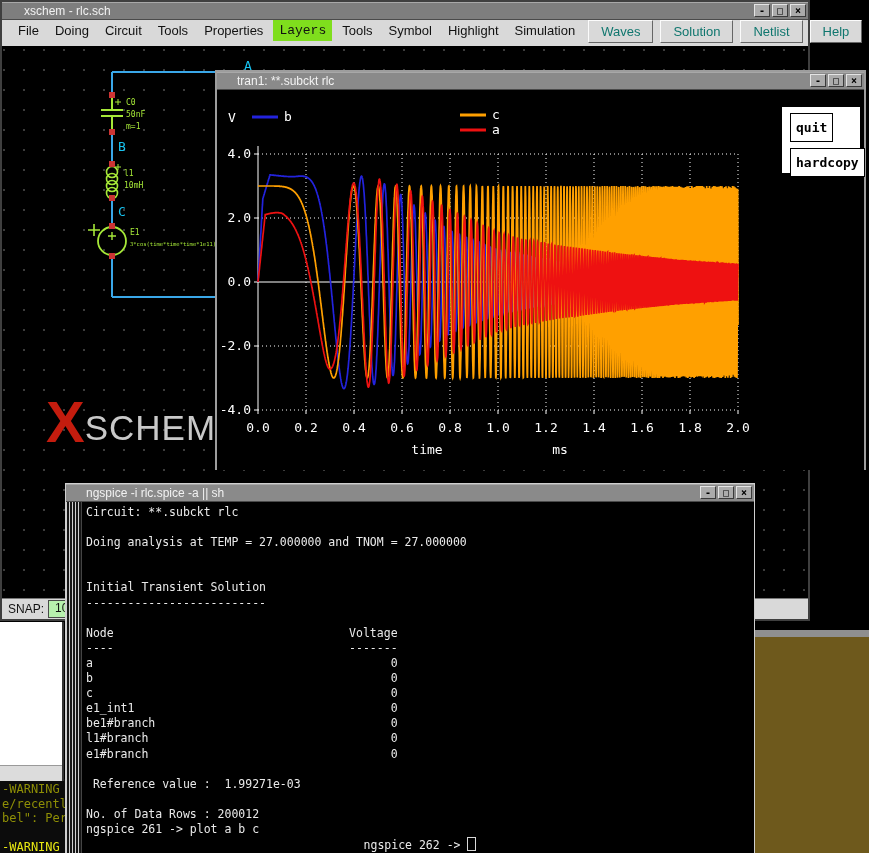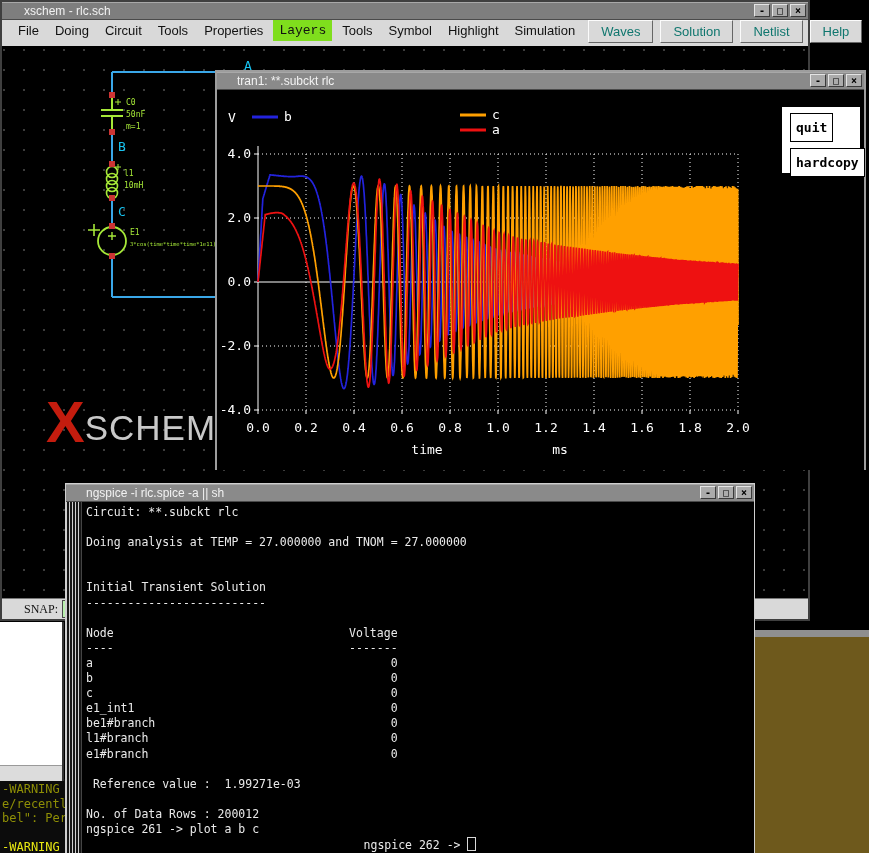--- a/index.html
+++ b/index.html
@@ -35,21 +35,21 @@
   .tbtn{margin-left:7px;background:#d9d9d9;border:1px solid;border-color:#fbfbfb #666 #666 #fbfbfb;
         padding:3px 12px;font:13px "Liberation Sans",sans-serif;color:#0f766e;}
   #canvas{position:absolute;left:0;top:44px;width:806px;height:553px;background:#000;
           background-image:radial-gradient(#3c3c3c 1px,transparent 1.4px);
           background-size:20px 20px;background-position:12px 14px;}
   #logo{position:absolute;left:44px;top:350px;display:flex;align-items:flex-end;}
   #logo .x{font-size:58px;line-height:52px;font-weight:bold;color:#c41c0e;}
   #logo .rest{font-size:35px;line-height:40px;color:#c9c9c9;letter-spacing:1px;}
   #statusbar{position:absolute;left:0;bottom:0;width:806px;height:20px;background:#d9d9d9;
           border-top:1px solid #777;display:flex;align-items:center;font-size:12px;color:#111;}
-  #statusbar .lbl{margin-left:22px;font-family:Liberation Serif, serif;}
+  #statusbar .lbl{margin-left:6px;}
   #snap-entry{background:#b7f0ad;border:1px solid #4a4a4a;padding:0 10px 1px 6px;
           margin-left:4px;font-size:12px;height:15px;line-height:15px;}
   
   #plot{left:215px;top:70px;width:651px;height:400px;border:2px solid #9d9d9d;
         background:#000;z-index:3;box-sizing:border-box;}
   #plot .titlebar{background:#8a8a8a;}
   .plot-body{position:relative;height:380px;background:#000;}
   #plot-svg text{font:13px "DejaVu Sans Mono",monospace;fill:#fff;}
   #plot-svg .grid{stroke:#fff;stroke-width:1;stroke-dasharray:1 3;}
   #plot-svg .axis{stroke:#fff;stroke-width:1;}

